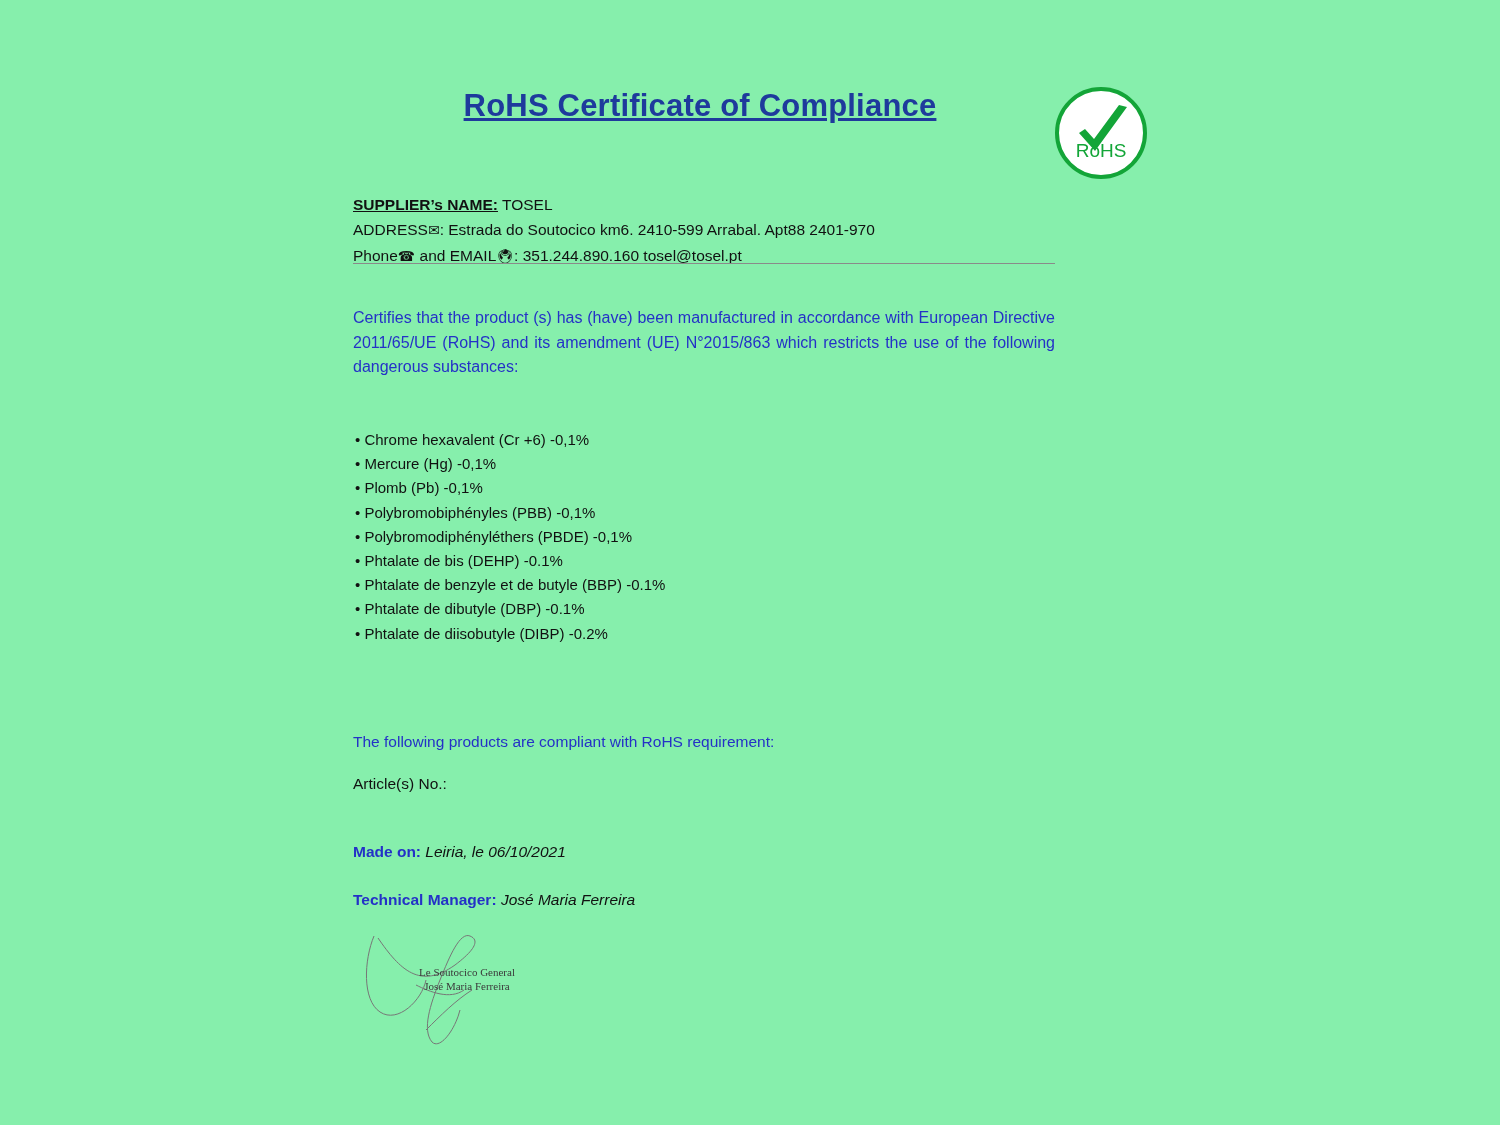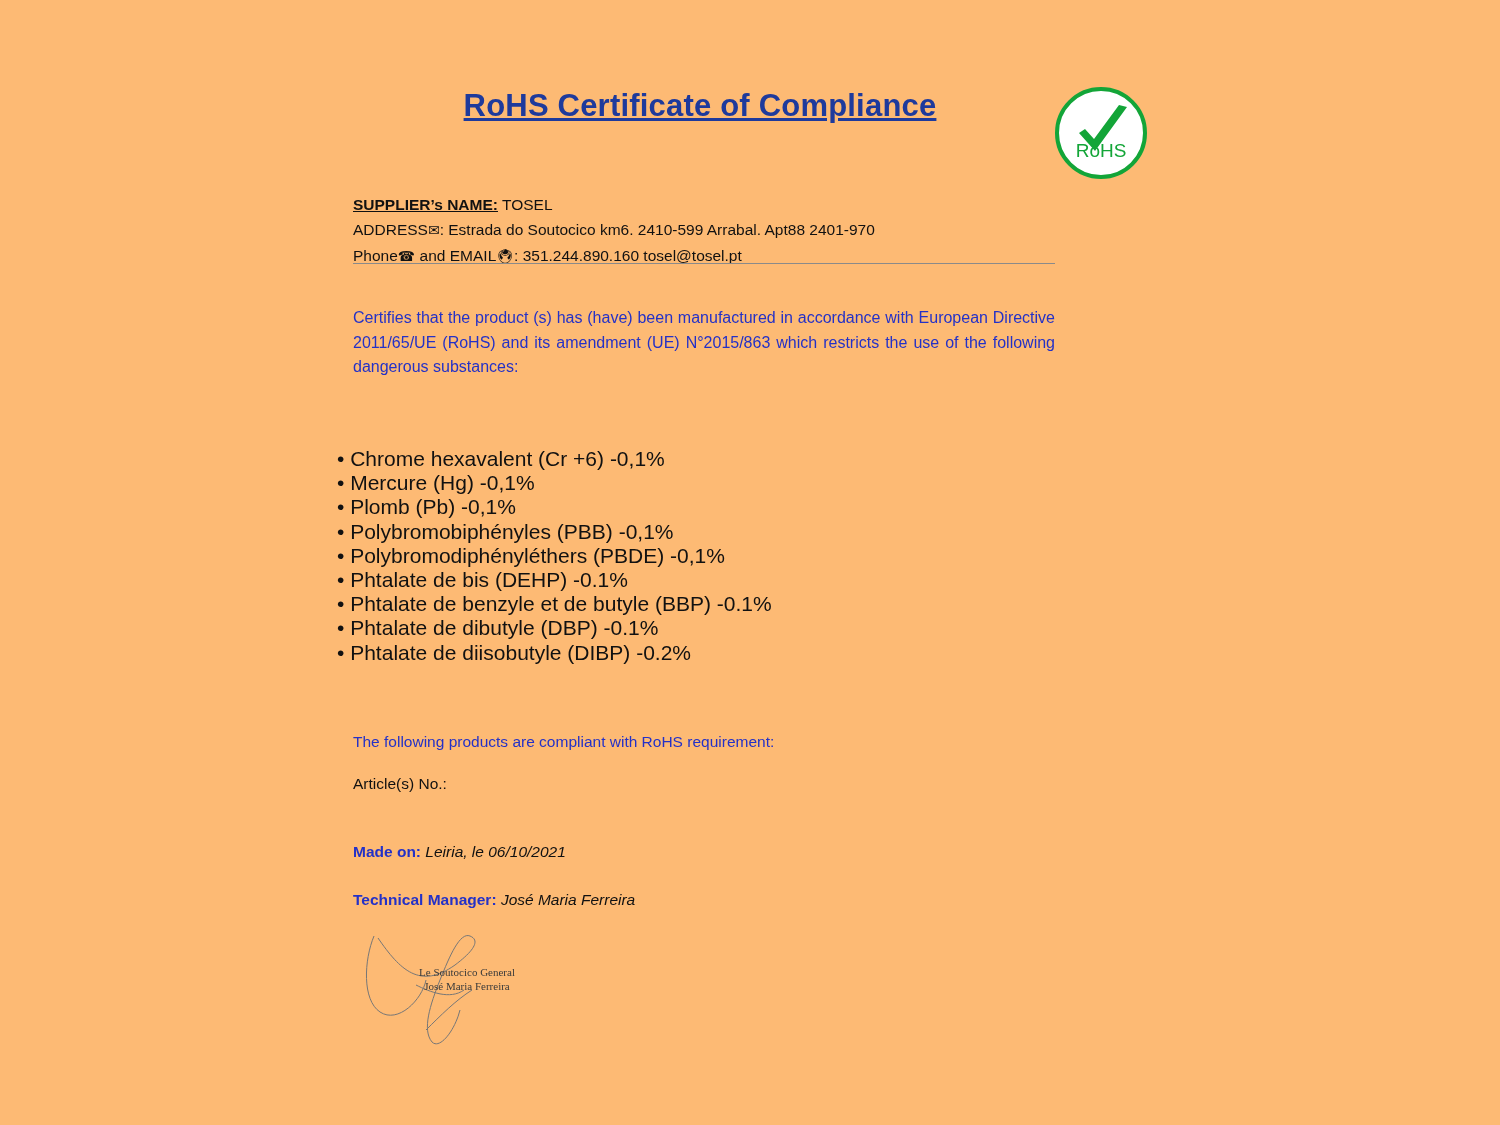--- a/index.html
+++ b/index.html
@@ -13,21 +13,21 @@
     font-family: "Liberation Sans", sans-serif;
     color: #000000;
     position: relative;
     overflow: hidden;
   }
 
   .page {
     position: relative;
     width: 1500px;
     height: 1125px;
-    background: #fdba74;
+    background: #86efac;
   }
 
   
   .title {
     position: absolute;
     left: 0;
     top: 88px;
     width: 1400px;
     text-align: center;
     font-size: 31px;
@@ -82,27 +82,26 @@
     width: 702px;
     font-size: 16px;
     line-height: 24.5px;
     color: #2431c7;
     text-align: justify;
   }
 
   
   .substances {
     position: absolute;
-    left: 337px;
+    left: 355px;
     top: 428px;
     width: 700px;
-    font-size: 21px;
+    font-size: 15px;
     line-height: 24.2px;
     color: #111111;
-    margin-top: 19px;
   }
   .substances div {
     white-space: nowrap;
   }
 
   
   .following {
     position: absolute;
     left: 353px;
     top: 733px;

